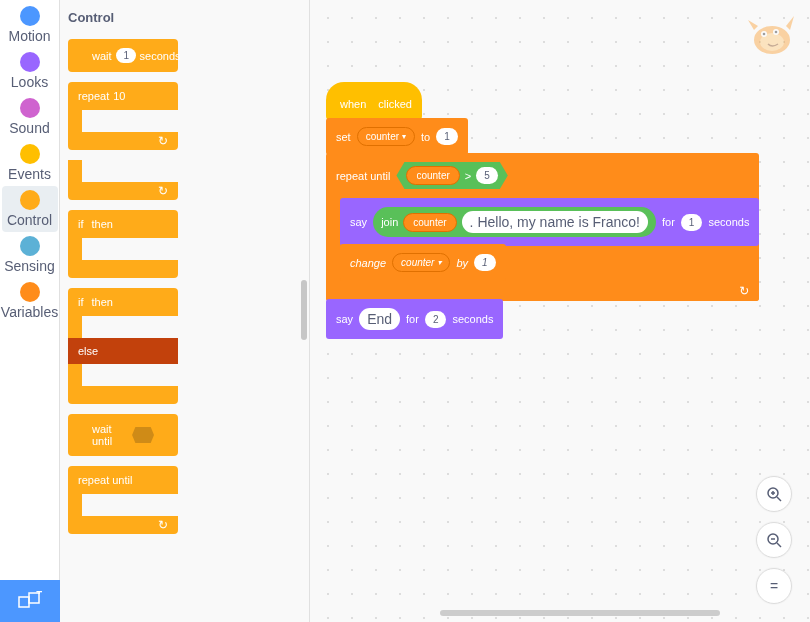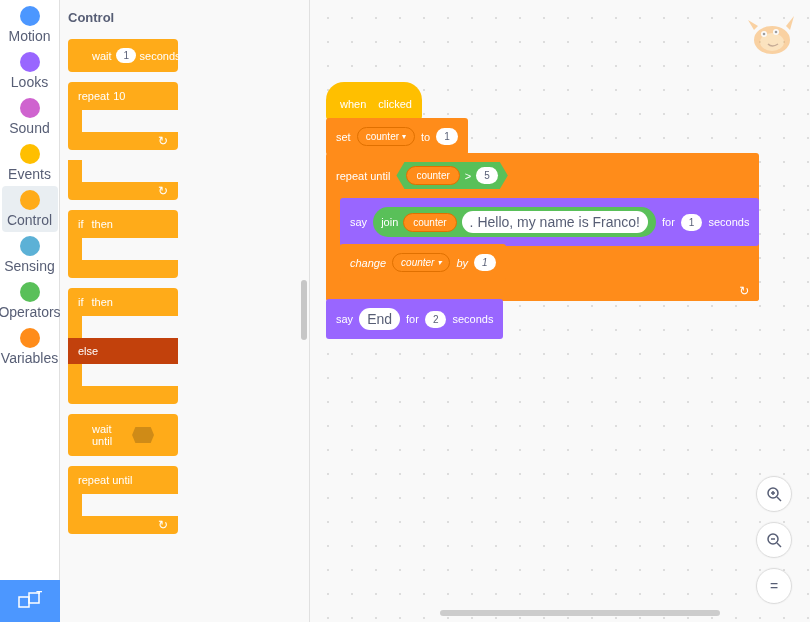--- a/index.html
+++ b/index.html
@@ -79,24 +79,20 @@
     </div>
   <div class="cat selected">
       <div class="cat-dot" style="background:#FFAB19"></div>
       <div class="cat-label">Control</div>
     </div>
   <div class="cat">
       <div class="cat-dot" style="background:#5CB1D6"></div>
       <div class="cat-label">Sensing</div>
     </div>
   <div class="cat">
-      <div class="cat-dot" style="background:#59C059"></div>
-      <div class="cat-label">Operators</div>
-    </div>
-  <div class="cat">
       <div class="cat-dot" style="background:#FF8C1A"></div>
       <div class="cat-label">Variables</div>
     </div>
   <div class="backpack-btn">
     <svg viewBox="0 0 24 20">
         <rect x="1" y="6" width="10" height="10" fill="none" stroke="#fff" stroke-width="1.5"></rect>
         <rect x="11" y="2" width="10" height="10" fill="none" stroke="#fff" stroke-width="1.5"></rect>
         <text x="18" y="4" font-size="11" fill="#fff" font-weight="bold">+</text>
       </svg>
   </div>

